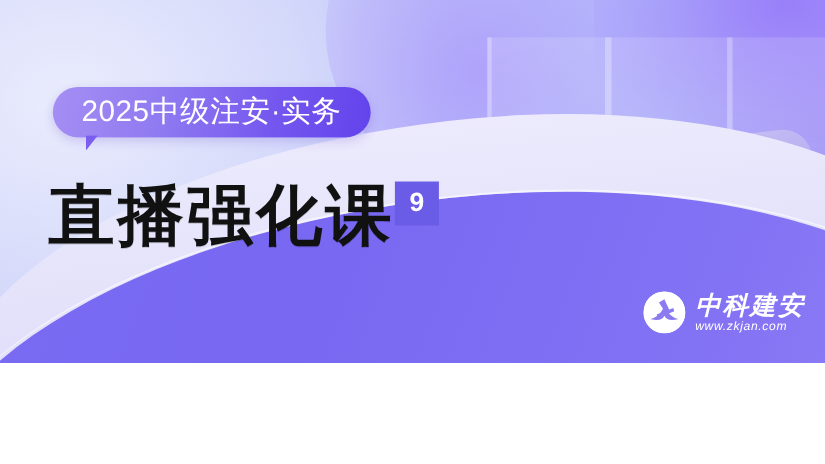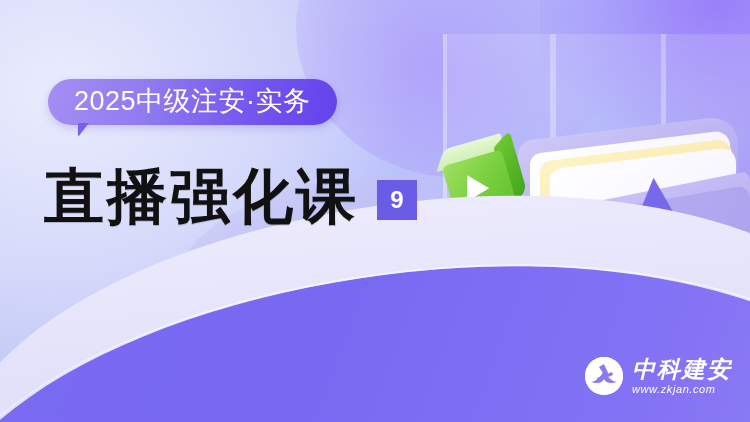--- a/index.html
+++ b/index.html
@@ -2,21 +2,21 @@
 <html lang="zh"><head>
 <meta charset="utf-8">
 <title>化工安全直播强化课</title>
 <style>
   html,body{margin:0;padding:0;background:#fff;}
   body{font-family:"Liberation Sans","DejaVu Sans",sans-serif;}
 
   #banner{
     position:relative;
     width:750px;
-    height:422px;
+    height:330px;
     overflow:hidden;
     background:linear-gradient(118deg,#c7cbf7 0%,#c4c9f8 22%,#bfc6fa 42%,#b3bcfb 62%,#a9a4f7 80%,#9b86f4 100%);
   }
 
   
   .bg-soft-left{
     position:absolute;left:-120px;top:-60px;width:520px;height:430px;
     background:radial-gradient(ellipse at 35% 35%, rgba(236,238,253,.95) 0%, rgba(228,231,252,.55) 45%, rgba(228,231,252,0) 72%);
     pointer-events:none;
   }
@@ -186,21 +186,21 @@
     position:relative;display:block;
     color:#111;font-size:60px;font-weight:700;letter-spacing:3px;line-height:1.05;
     white-space:nowrap;
     font-family:"DejaVu Sans","Liberation Sans",sans-serif;
     text-shadow:0 1px 0 rgba(0,0,0,.18);
   }
   .hl-bar{
     position:absolute;left:6px;top:65px;width:130px;height:14px;
     background:#c8ee6e;z-index:0;
   }
-  .line2-row{display:flex;align-items:flex-end;gap:18px;margin-top:12px;}
+  .line2-row{display:flex;align-items:flex-start;gap:0;margin-top:12px;}
   .ep-badge{
     width:40px;height:40px;background:#6b5ce8;display:flex;align-items:center;justify-content:center;
     flex:0 0 auto;margin-bottom:8px;
   }
   .ep-badge span{color:#fff;font-size:24px;font-weight:700;line-height:1;}
 
   
   .logo{position:absolute;right:18px;bottom:26px;display:flex;align-items:center;gap:9px;}
   .logo-mark{width:38px;height:38px;border-radius:50%;background:#ffffff;position:relative;flex:0 0 auto;}
   .logo-mark svg{position:absolute;left:0;top:0;}

